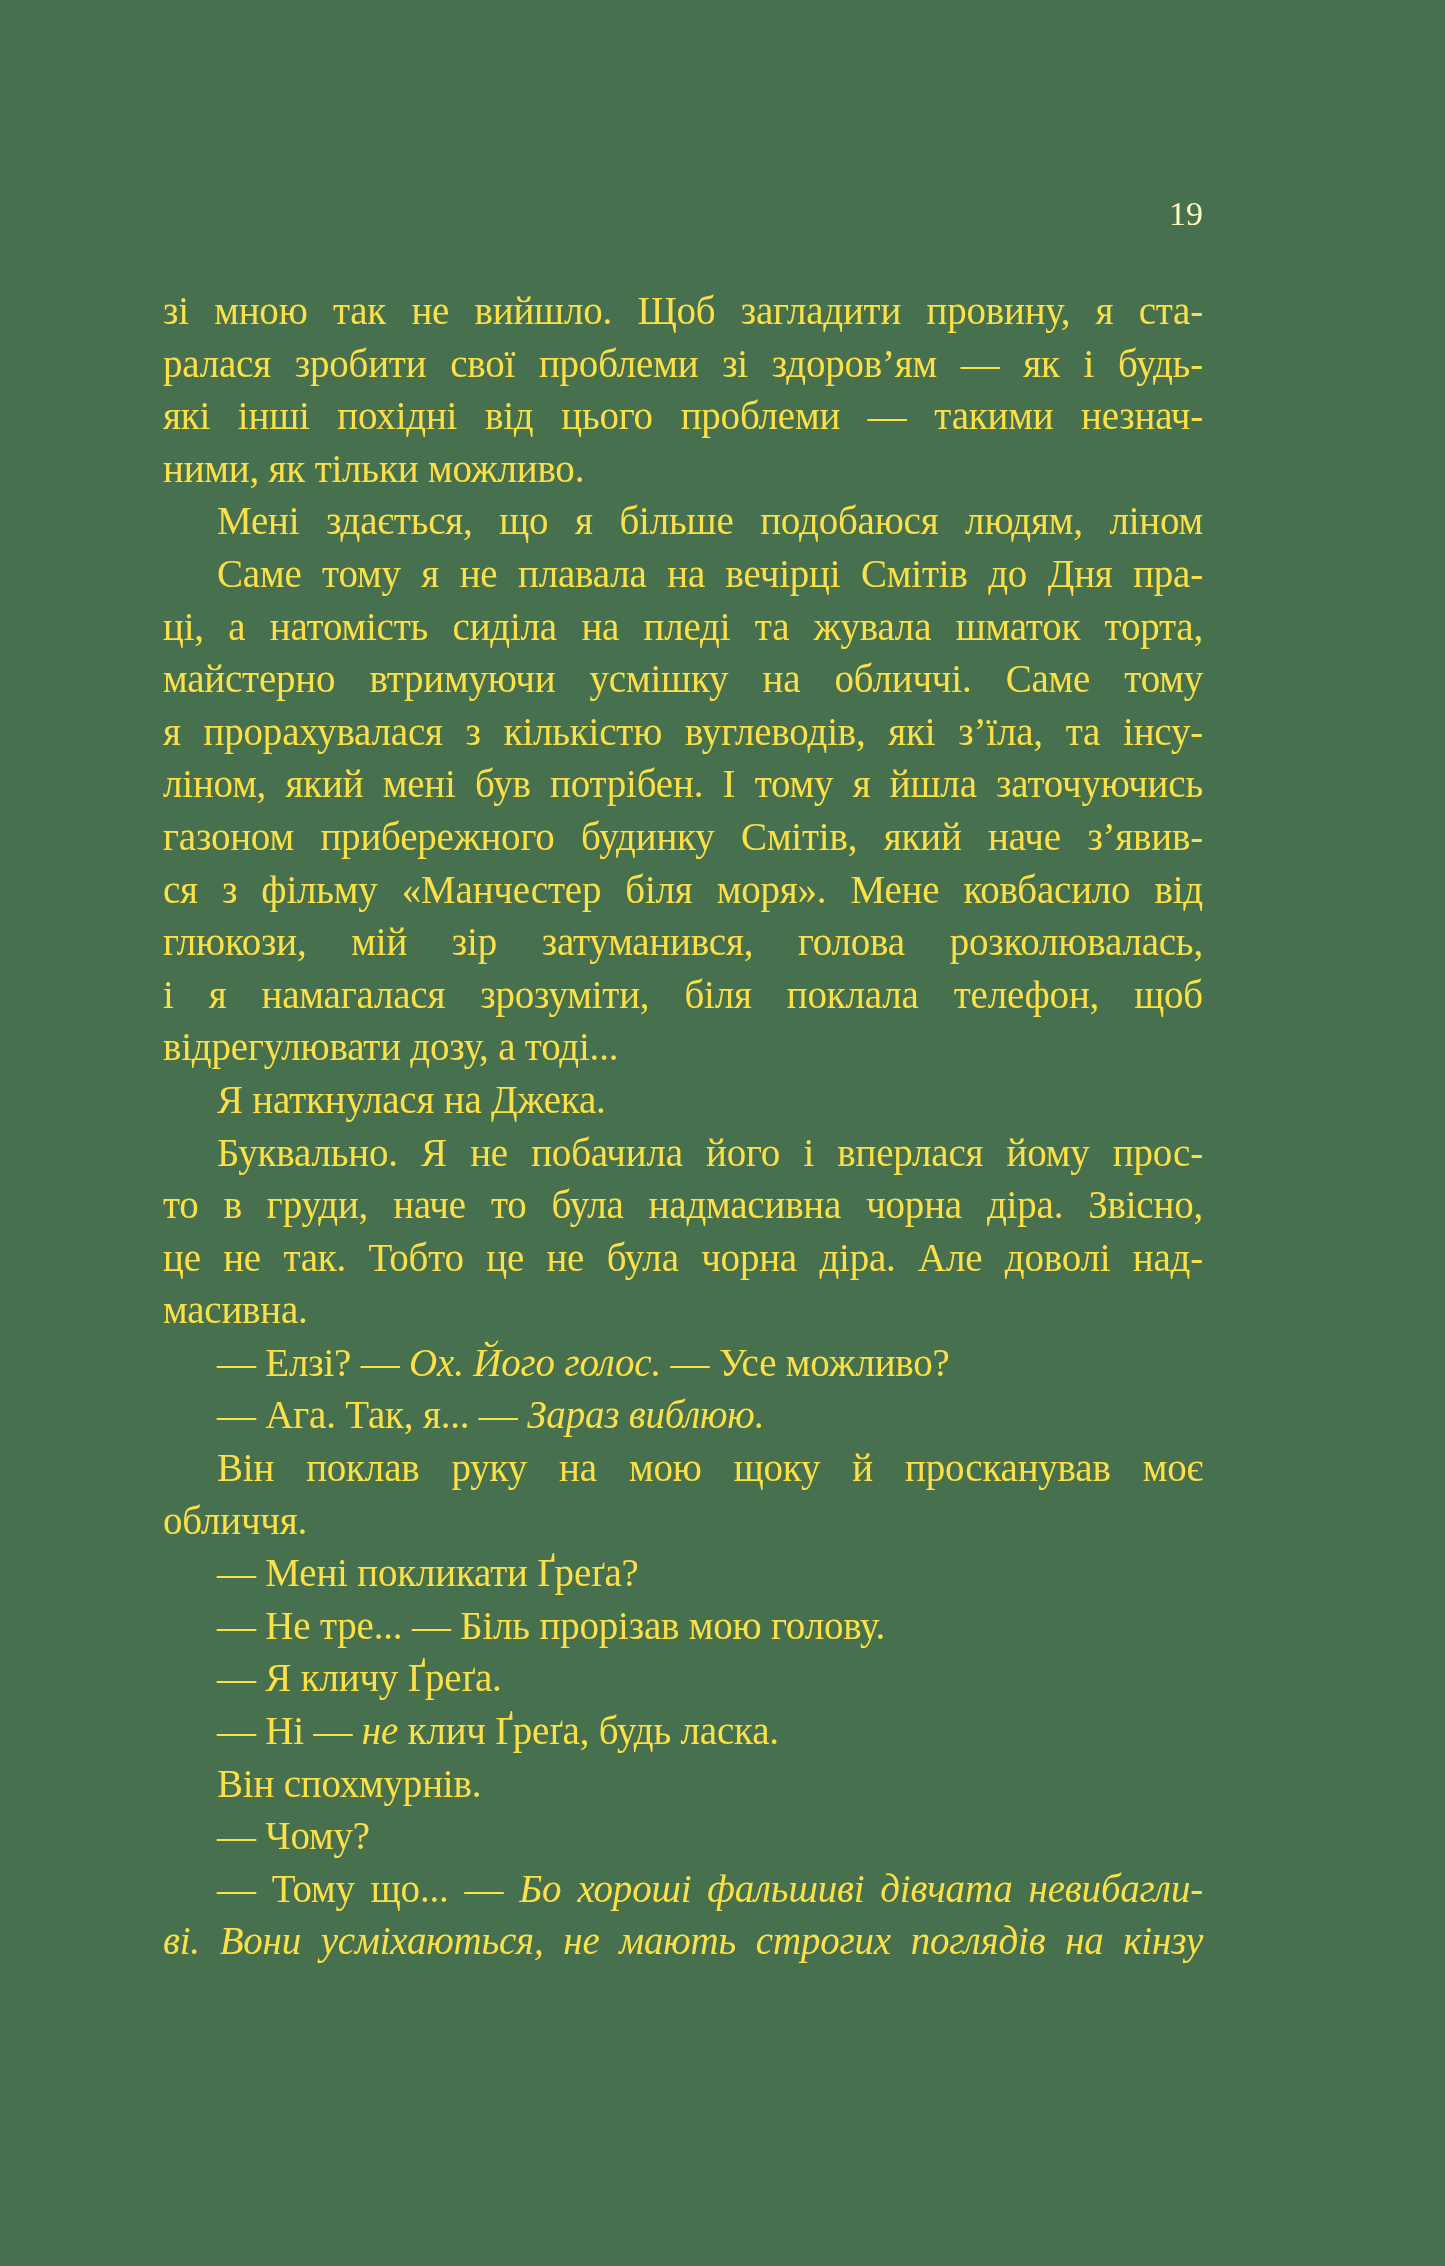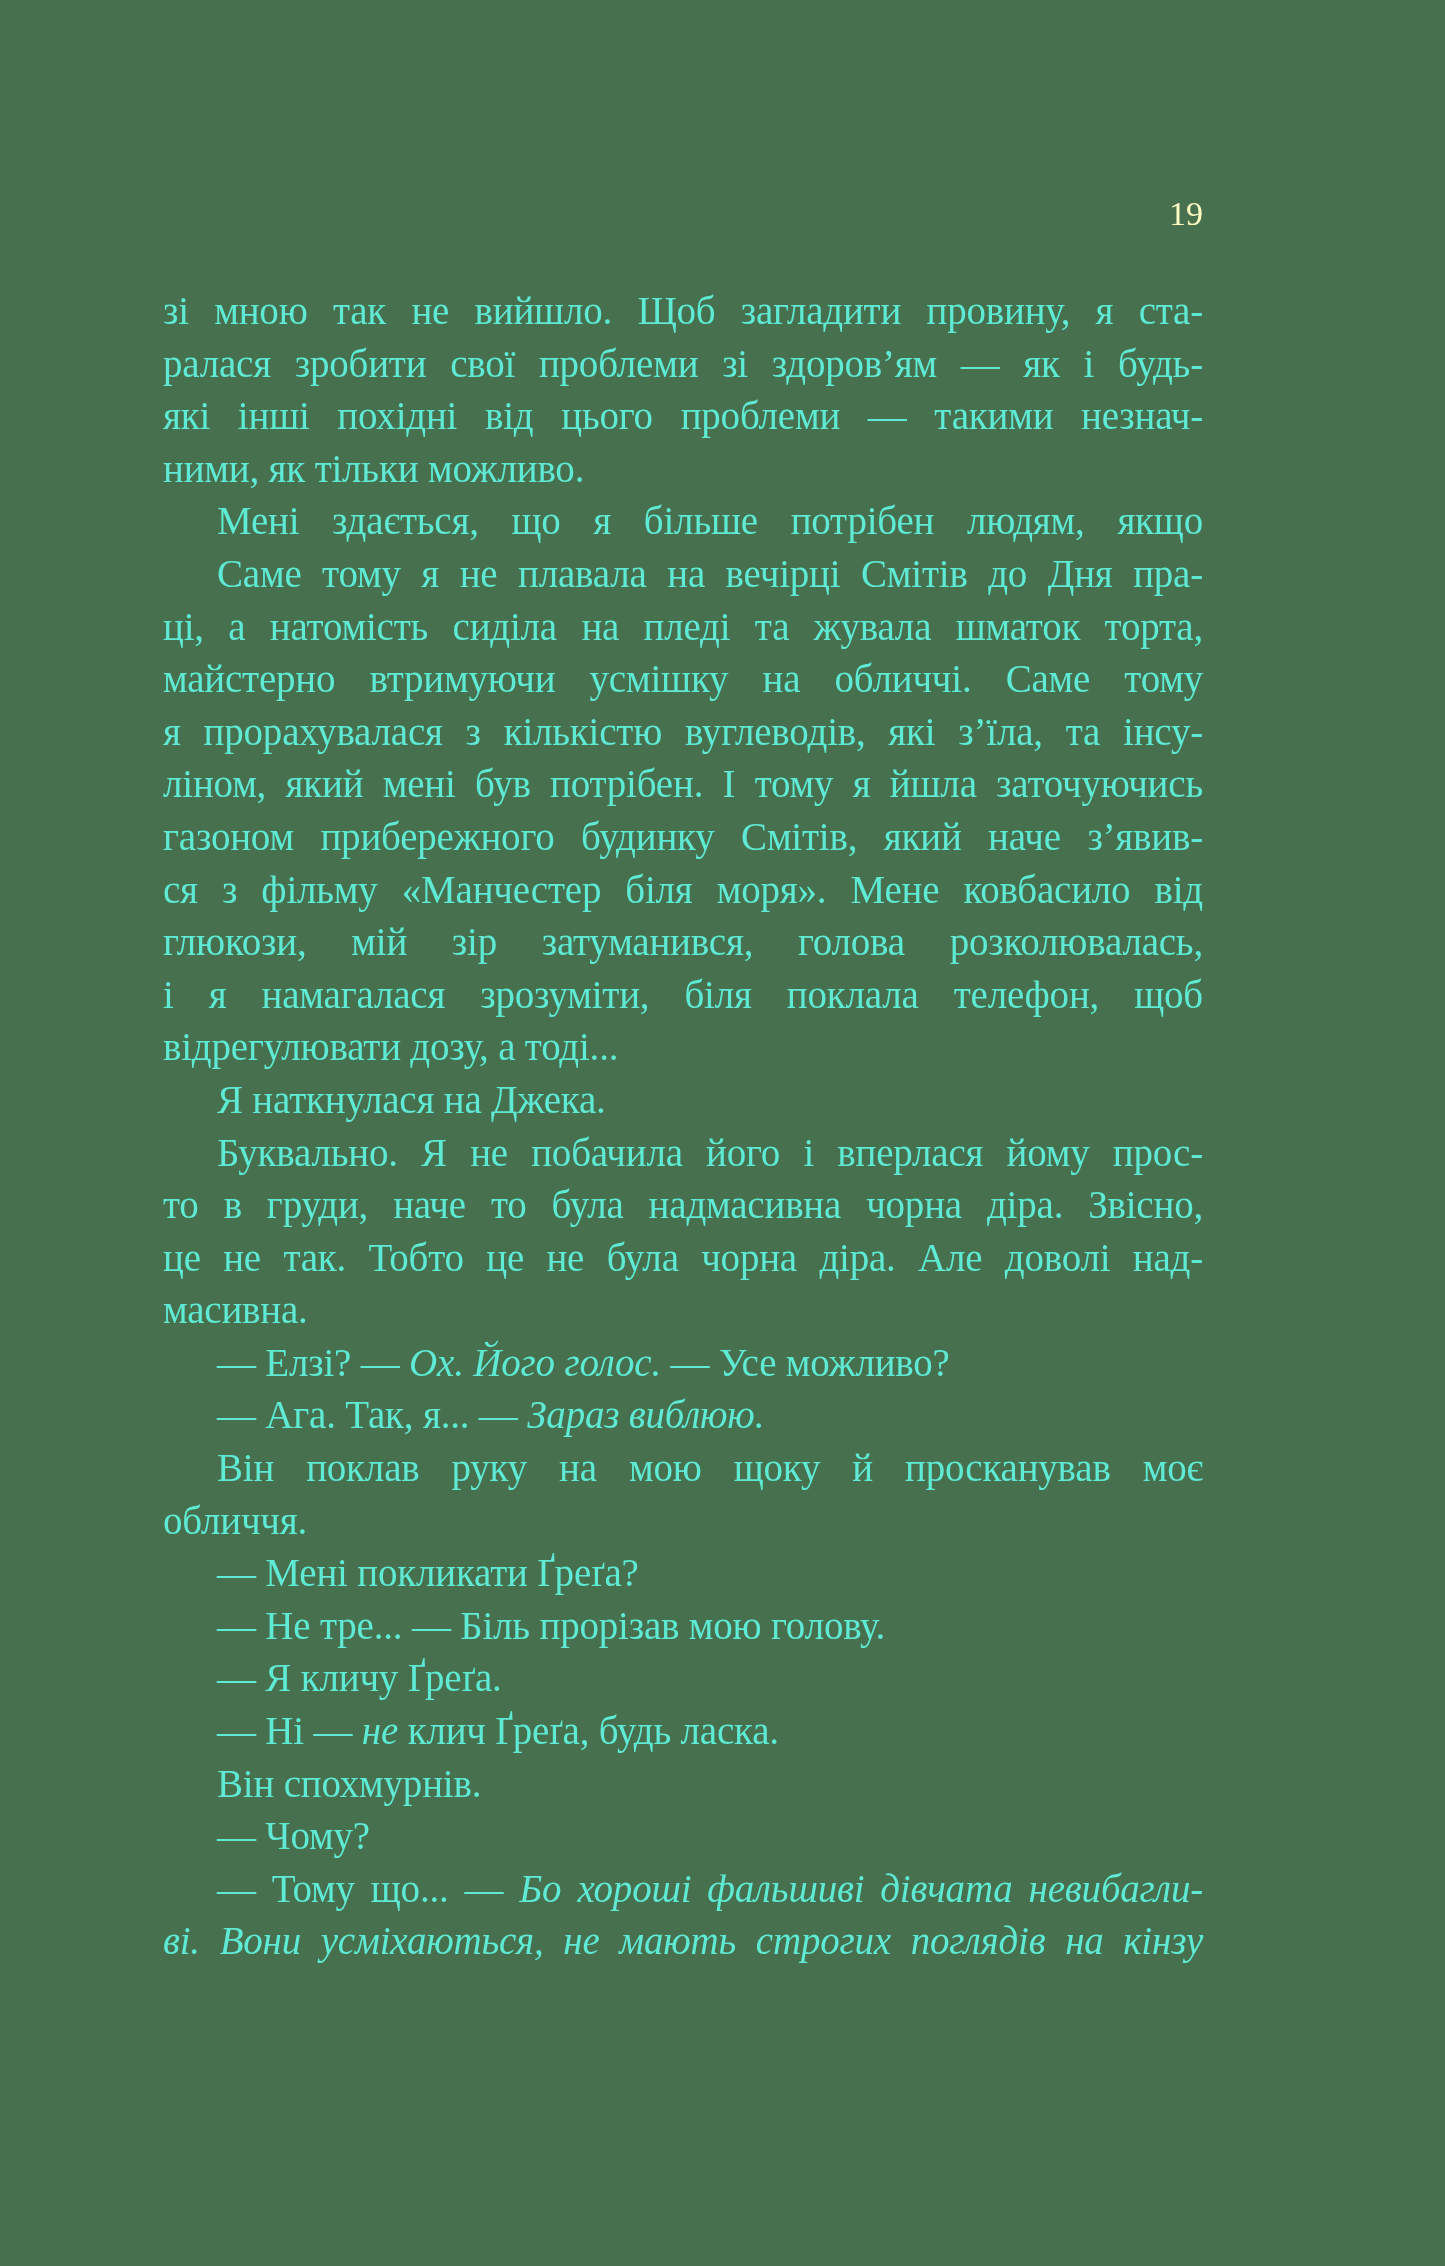--- a/index.html
+++ b/index.html
@@ -29,21 +29,21 @@
     line-height: 36px;
     color: #fef9c3;
   }
   .text-block {
     position: absolute;
     top: 285px;
     left: 163px;
     width: 1040px;
     font-size: 39px;
     line-height: 52.6px;
-    color: #5eead4;
+    color: #fde047;
     letter-spacing: -0.2px;
   }
   .line {
     text-align: justify;
     text-align-last: left;
     text-justify: inter-word;
     white-space: normal;
   }
   .line.just {
     text-align-last: justify;
@@ -58,21 +58,21 @@
 </head>
 <body>
 
 <div class="page">
   <div class="page-number">19</div>
   <div class="text-block">
       <div class="line just"><span>зі мною так не вийшло. Щоб загладити провину, я ста-</span></div>
       <div class="line just"><span>ралася зробити свої проблеми зі здоров’ям — як і будь-</span></div>
       <div class="line just"><span>які інші похідні від цього проблеми — такими незнач-</span></div>
       <div class="line"><span>ними, як тільки можливо.</span></div>
-      <div class="line indent just"><span>Мені здається, що я більше потрібен людям, якщо</span></div>
+      <div class="line indent just"><span>Мені здається, що я більше подобаюся людям, ліном</span></div>
       <div class="line indent just"><span>Саме тому я не плавала на вечірці Смітів до Дня пра-</span></div>
       <div class="line just"><span>ці, а натомість сиділа на пледі та жувала шматок торта,</span></div>
       <div class="line just"><span>майстерно втримуючи усмішку на обличчі. Саме тому</span></div>
       <div class="line just"><span>я прорахувалася з кількістю вуглеводів, які з’їла, та інсу-</span></div>
       <div class="line just"><span>ліном, який мені був потрібен. І тому я йшла заточуючись</span></div>
       <div class="line just"><span>газоном прибережного будинку Смітів, який наче з’явив-</span></div>
       <div class="line just"><span>ся з фільму «Манчестер біля моря». Мене ковбасило від</span></div>
       <div class="line just"><span>глюкози, мій зір затуманився, голова розколювалась,</span></div>
       <div class="line just"><span>і я намагалася зрозуміти, біля поклала телефон, щоб</span></div>
       <div class="line"><span>відрегулювати дозу, а тоді...</span></div>

